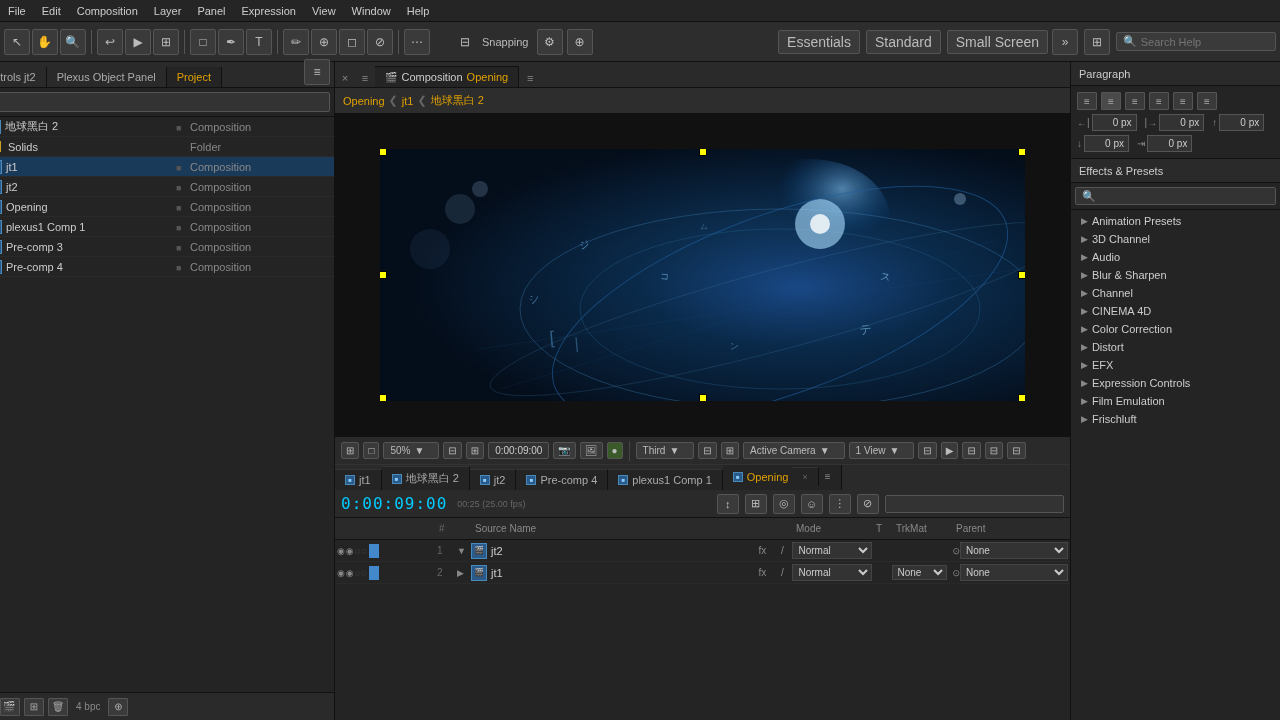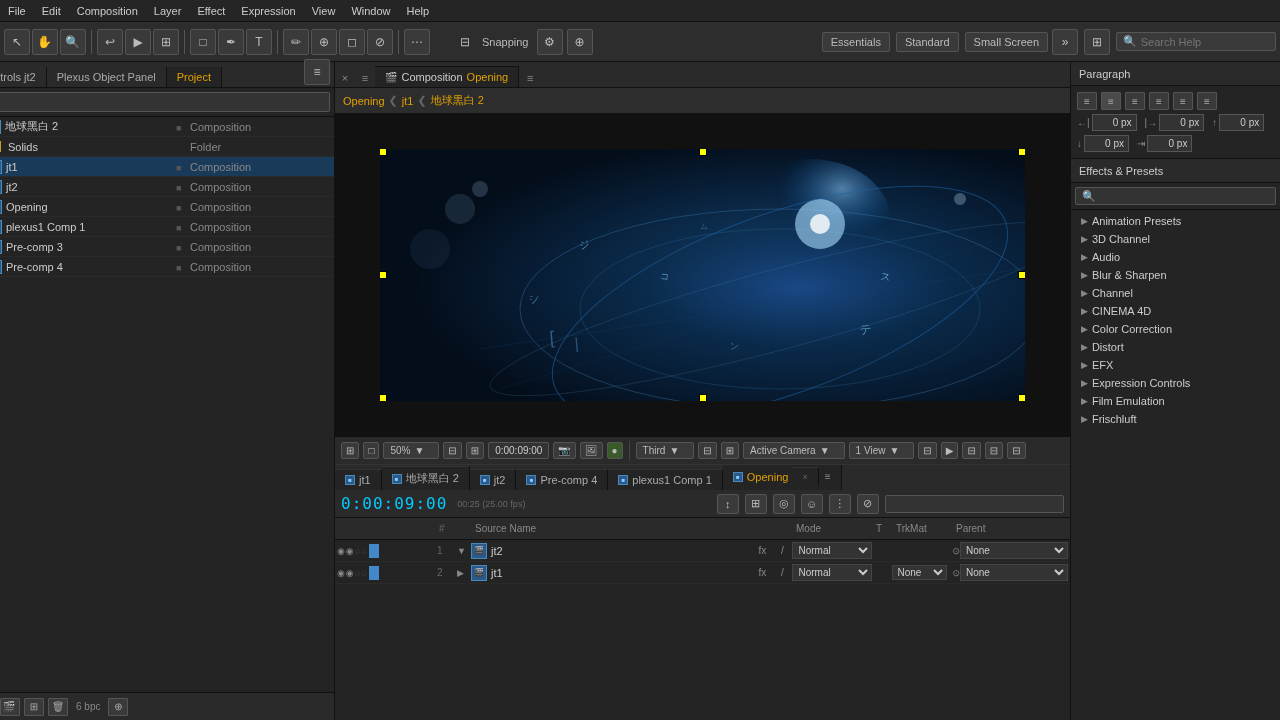--- a/index.html
+++ b/index.html
@@ -28,21 +28,21 @@
     }
     .tool-btn {
       width: 26px; height: 26px; background: #3a3a3a; border: 1px solid #555;
       color: #bbb; display: flex; align-items: center; justify-content: center;
       cursor: pointer; font-size: 12px; border-radius: 2px;
     }
     .tool-separator { width: 1px; height: 24px; background: #555; margin: 0 3px; }
     .tool-spacer { flex: 1; }
     .workspace-btn {
       padding: 3px 8px; background: #3a3a3a; border: 1px solid #555;
-      color: #bbb; cursor: pointer; font-size: 11px; border-radius: 2px;
+      color: #bbb; cursor: pointer; font-size: 14px; border-radius: 2px;
       margin: 4px 2px;
     }
     #search-help {
       display: flex; align-items: center; background: #3a3a3a;
       border: 1px solid #555; border-radius: 2px; padding: 2px 6px;
       width: 160px; margin-left: 4px;
     }
     #search-help input {
       background: none; border: none; color: #ccc; font-size: 11px;
       outline: none; width: 130px;
@@ -362,21 +362,21 @@
     .fx-arrow { color: #888; font-size: 9px; }
   </style>
 </head>
 <body>
 
 <div id="menu-bar">
   <div class="menu-item">File</div>
   <div class="menu-item">Edit</div>
   <div class="menu-item">Composition</div>
   <div class="menu-item">Layer</div>
-  <div class="menu-item">Effect</div>
+  <div class="menu-item">Panel</div>
   <div class="menu-item">Expression</div>
   <div class="menu-item">View</div>
   <div class="menu-item">Window</div>
   <div class="menu-item">Help</div>
 </div>
 
 <div id="toolbar">
 
   <div class="tool-btn">↖</div>
   <div class="tool-btn">✋</div>
@@ -513,21 +513,21 @@
         <div class="row-type">Composition</div>
         <div class="row-size"></div>
       </div>
     </div>
 
     <div id="left-bottom">
       <div class="bottom-btn">📁</div>
       <div class="bottom-btn">🎬</div>
       <div class="bottom-btn">⊞</div>
       <div class="bottom-btn">🗑</div>
-      <span class="bpc-label">6 bpc</span>
+      <span class="bpc-label">4 bpc</span>
       <div class="bottom-btn" style="margin-left:4px;">⊕</div>
     </div>
   </div>
 
   <div id="center-panel">
 
     <div id="comp-tab-bar">
       <div style="width:20px; display:flex; align-items:center; justify-content:center; padding-bottom:3px;">
         <span style="color:#888; font-size:11px;">×</span>
       </div>

